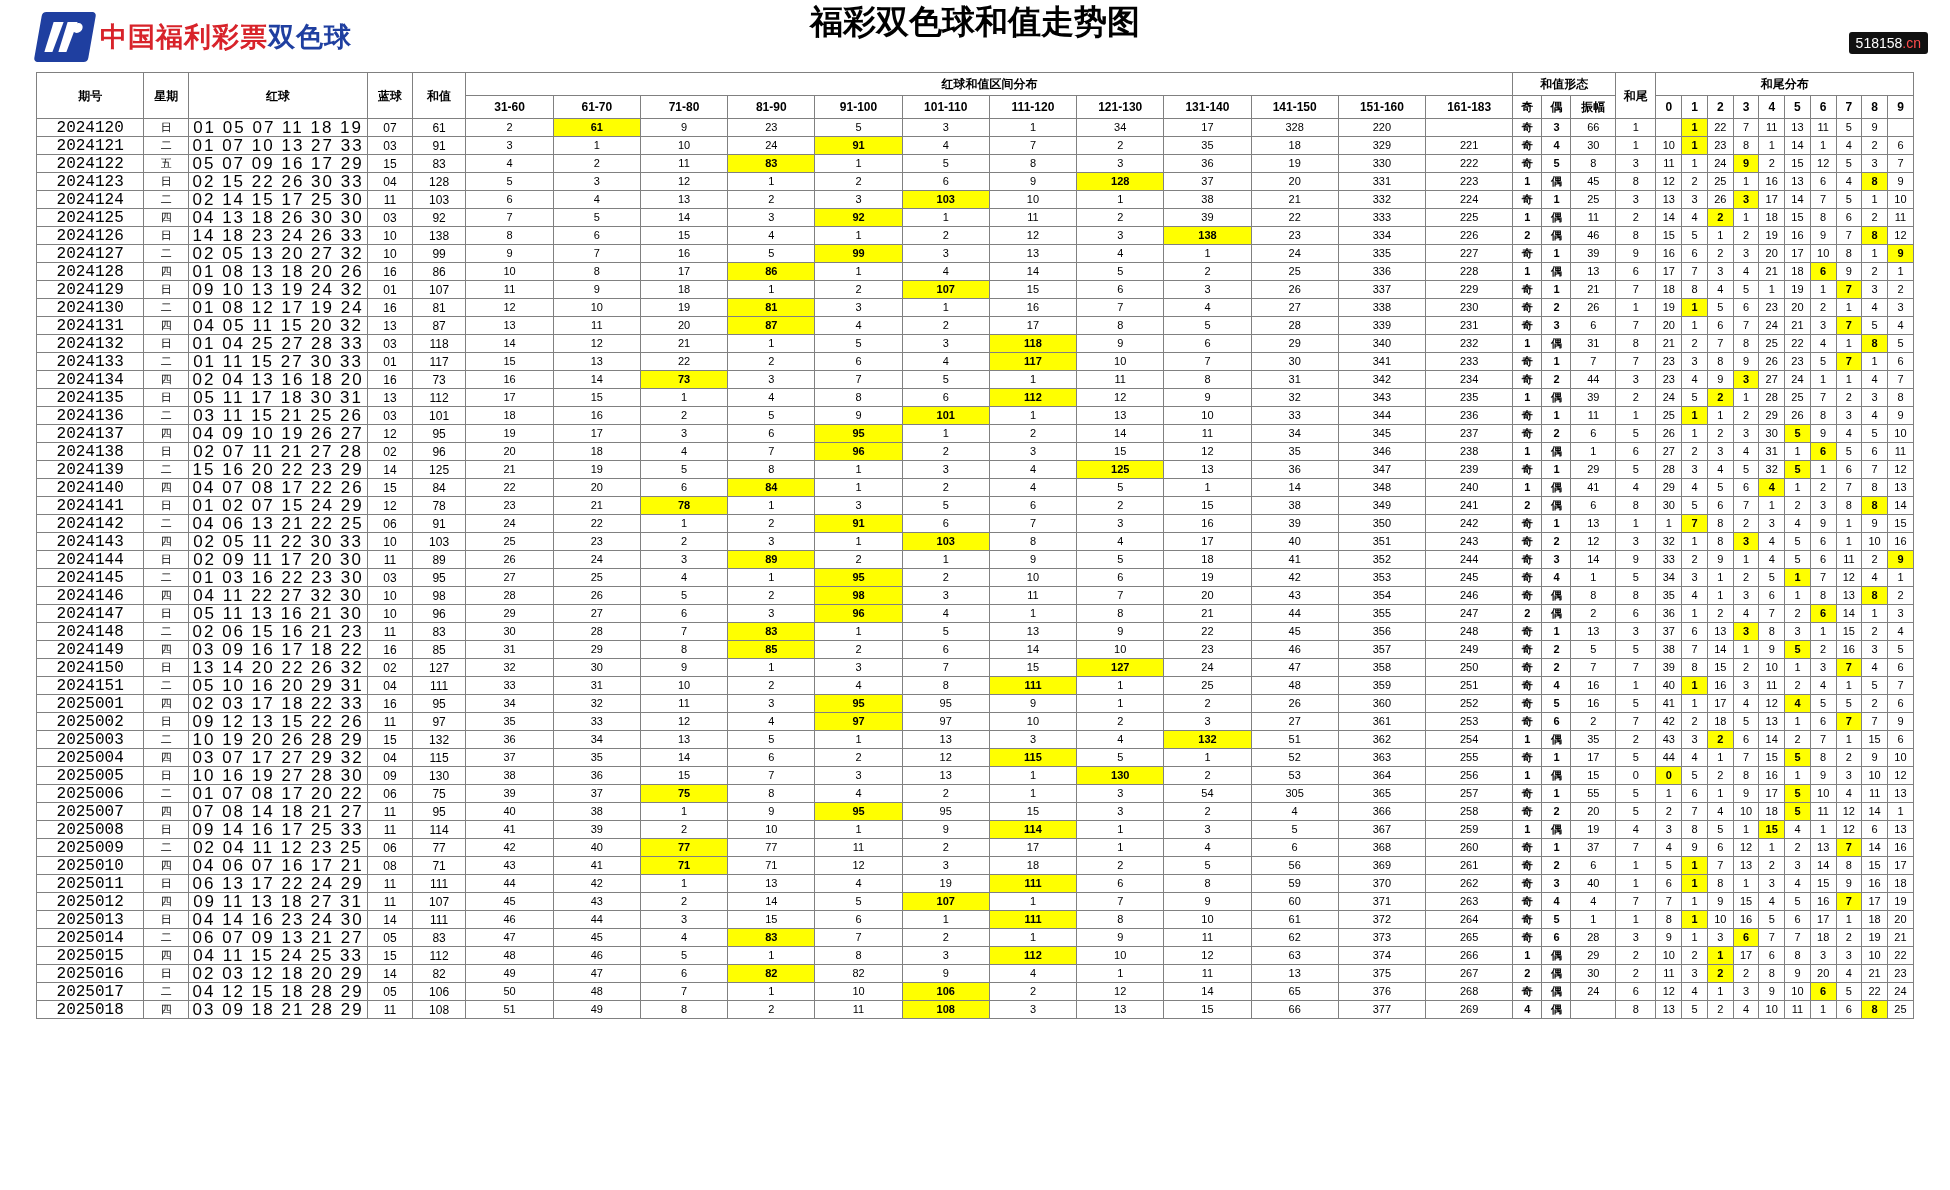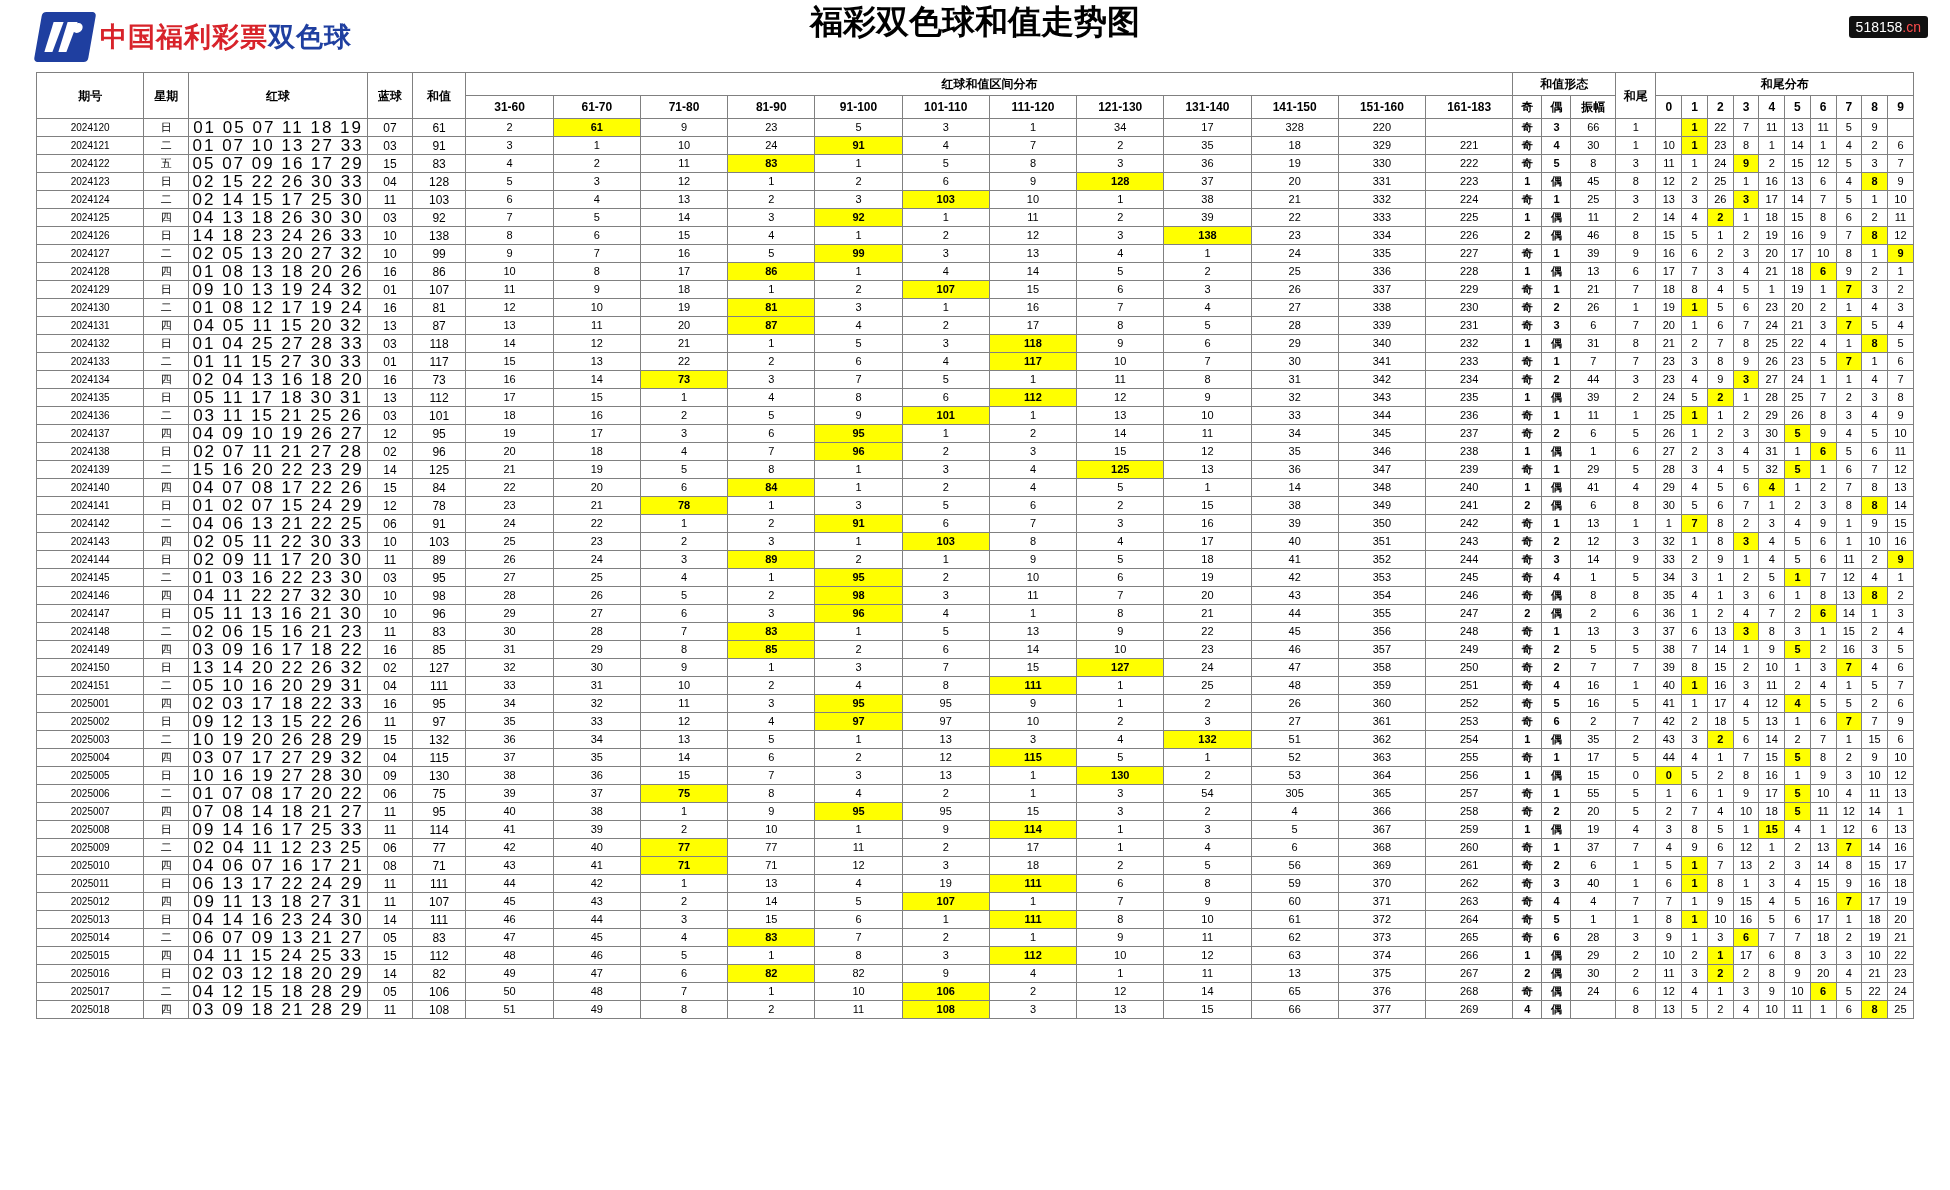--- a/index.html
+++ b/index.html
@@ -30,21 +30,21 @@
     font-size:27px;font-weight:bold;color:#d8232a;
     letter-spacing:1px;
     font-family:Liberation Sans, sans-serif;
   }
   #logo .cn-text .blue{color:#1f3fa0;}
   #page-title{
     text-align:center;font-size:33px;font-weight:bold;
     font-family:"DejaVu Sans",sans-serif;
   }
   #watermark{
-    position:absolute;right:22px;top:16px;
+    position:absolute;right:22px;top:32px;
     background:#111;color:#fff;font-size:14px;
     padding:3px 7px;border-radius:3px;
     font-family:"Liberation Sans",sans-serif;
   }
   #watermark .cn{color:#ff4d4d;}
   #tbl-wrap{
     margin:0 auto;
     width:1878px;
   }
   table.main{
@@ -63,21 +63,21 @@
     height:17px;
     white-space:nowrap;
     overflow:hidden;
   }
   table.main thead th{
     background:#fff;
     font-weight:bold;
     font-size:12px;
     height:22px;
   }
-  td.issue{font-size:10px;}
+  td.issue{font-size:16px;font-family:Liberation Mono, monospace;}
   td.num{font-family:"Liberation Sans",sans-serif;font-size:12px;letter-spacing:0;}
   td.reds{letter-spacing:2px;font-size:17px;}
   td.sum{font-size:12px;}
   td.hit{background:#ffff00;font-weight:bold;}
   td.zone{font-size:11px;}
   td.tailcell{width:22px;}
   td.tailhit{background:#ffff00;font-weight:bold;}
   .qi{font-weight:bold;}
   .ou{font-weight:bold;}
 </style>

